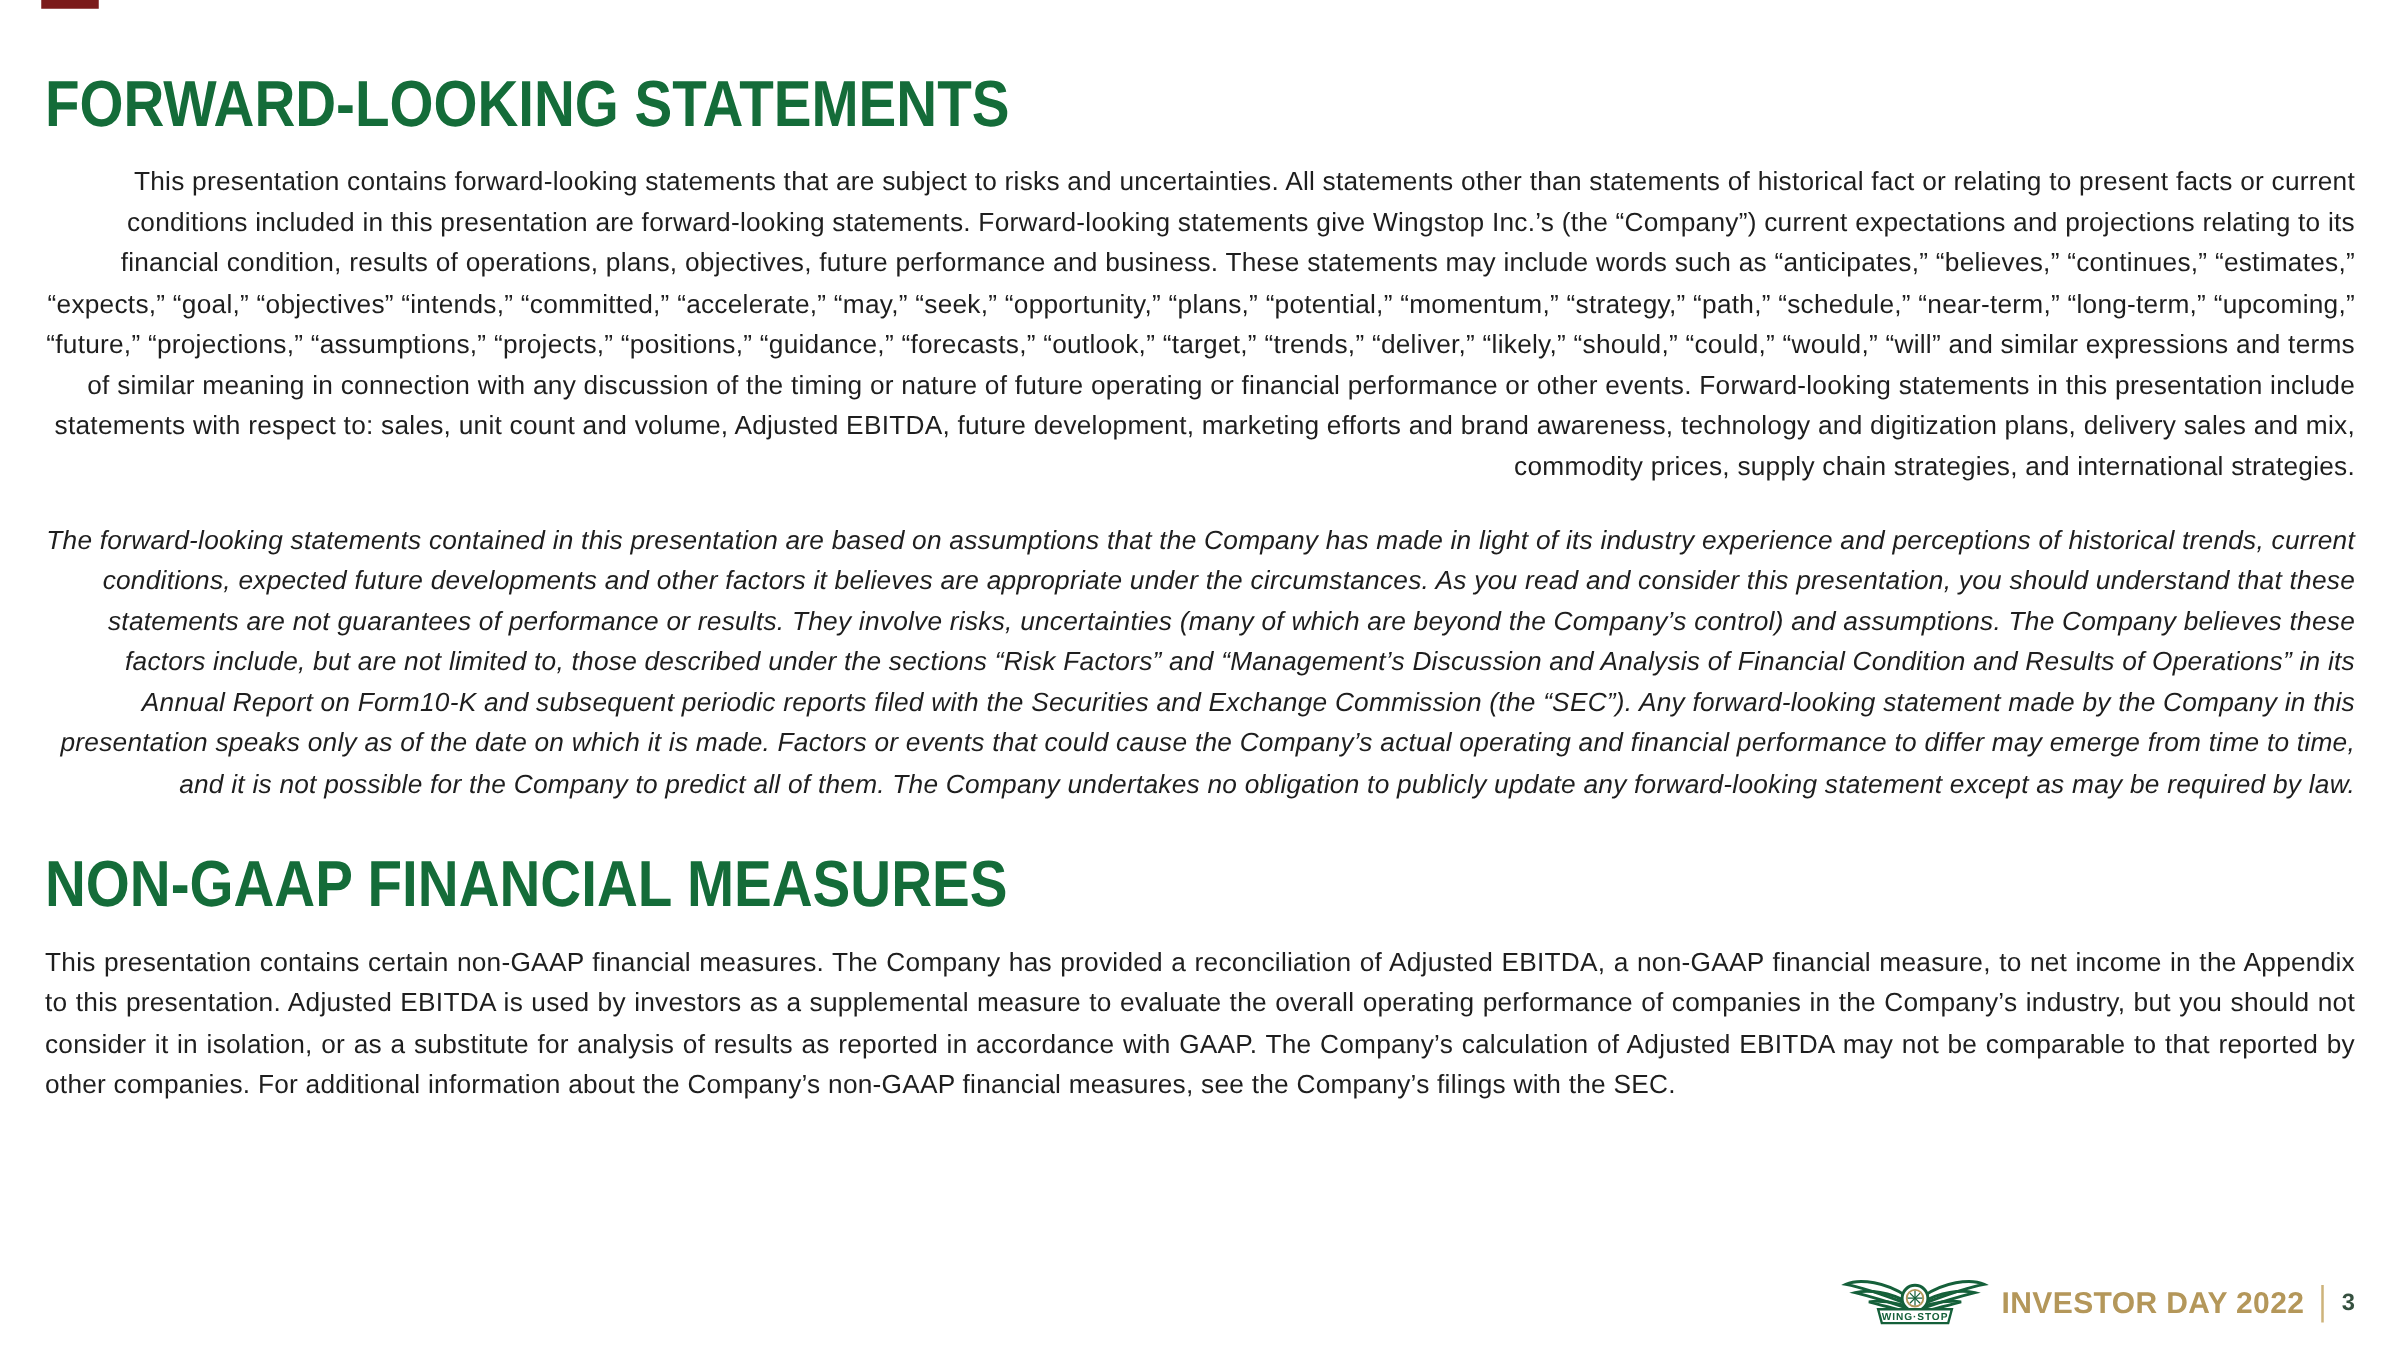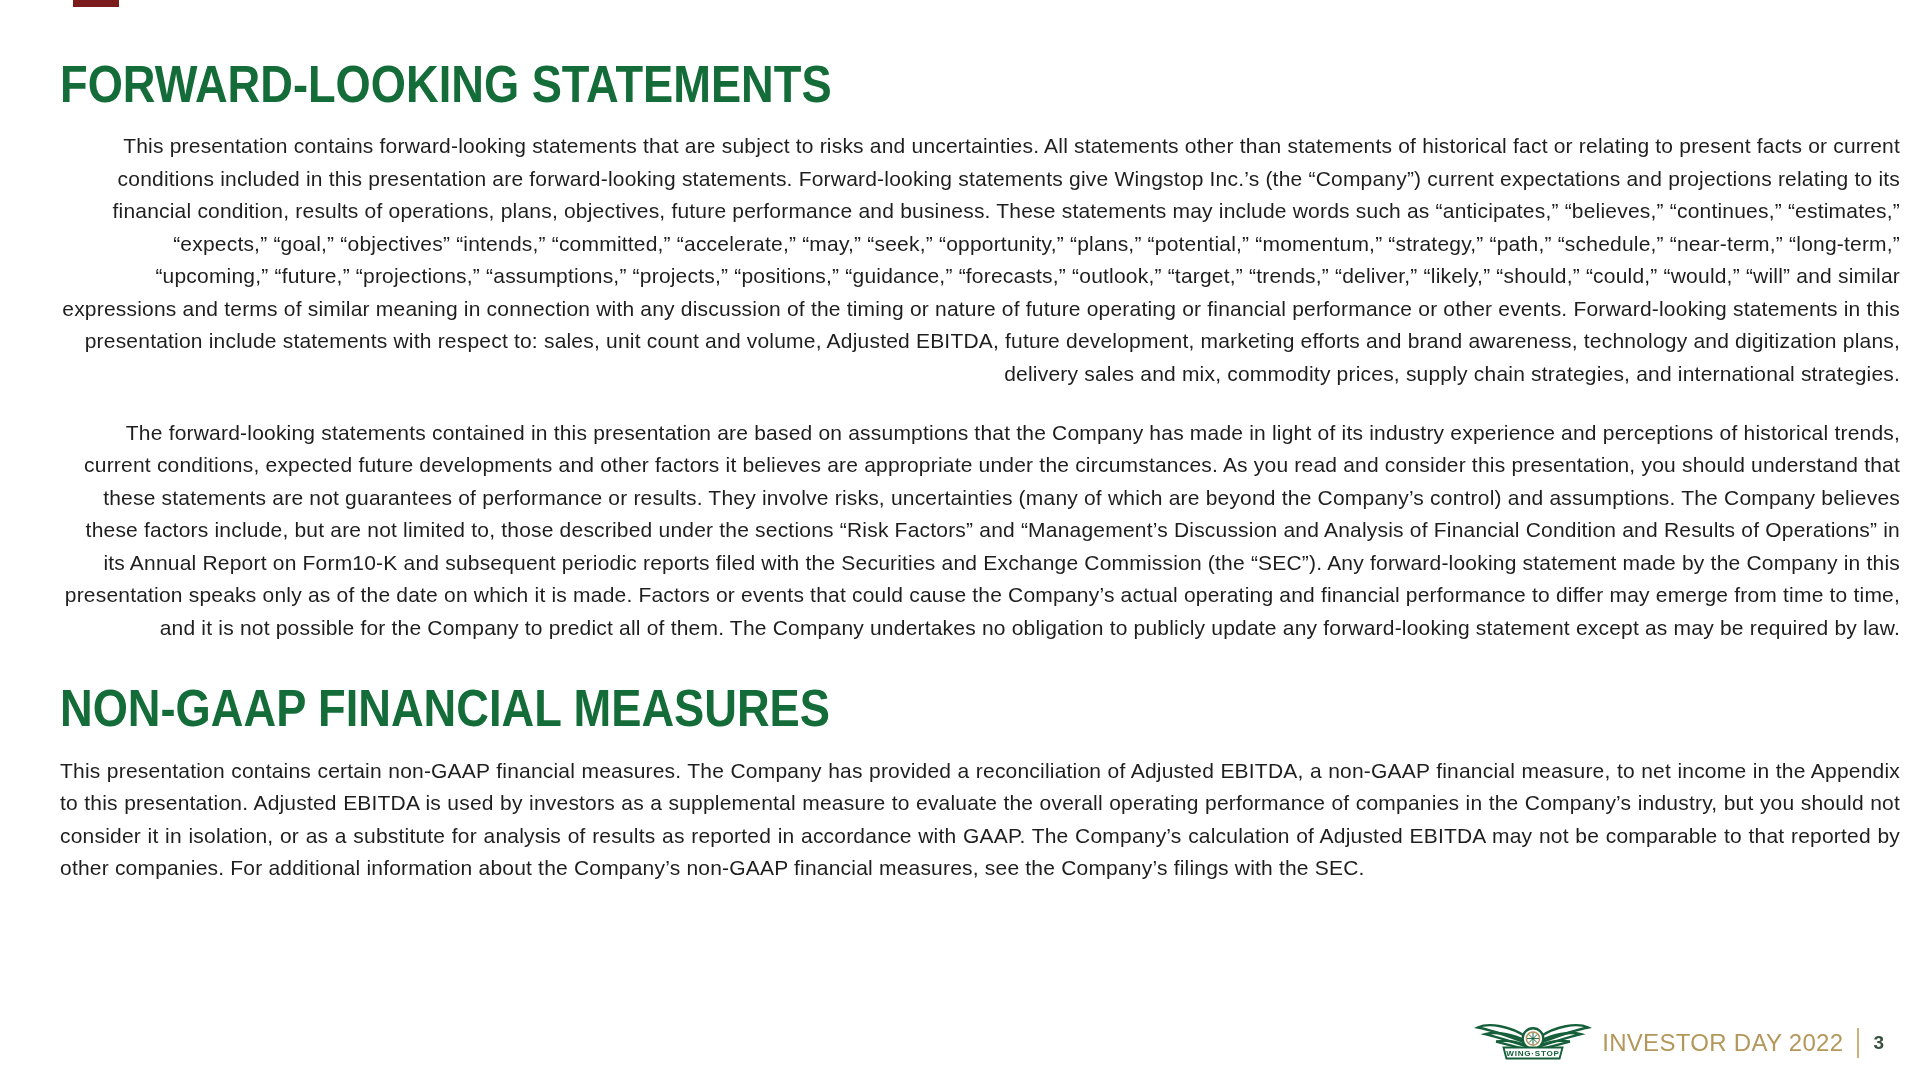--- a/index.html
+++ b/index.html
@@ -3,21 +3,21 @@
 <meta charset="utf-8">
 <style>
   * { margin: 0; padding: 0; box-sizing: border-box; }
   html, body { width: 1920px; height: 1080px; overflow: hidden; }
   body {
     background: #ffffff;
     font-family: "Liberation Sans", sans-serif;
     position: relative;
     color: var(--body-text, #1e1e1e);
   }
-  .slide { position: absolute; inset: 0; padding: 0 20px; background: #ffffff; margin-left: 40px; }
+  .slide { position: absolute; inset: 0; padding: 0 36px; background: #ffffff; }
 
   .top-mark {
     position: absolute; left: 33px; top: 0; width: 46px; height: 7px;
     background: var(--accent-red, #7b1b1b);
   }
 
   h1.section-title {
     color: var(--heading-green, #146c39);
     font-size: 52px;
     font-weight: 800;
@@ -31,32 +31,32 @@
   .title-2 { margin-top: 36px; }
 
   p.body-par {
     color: var(--body-text, #1e1e1e);
     font-size: 21px;
     line-height: 1.55;
     letter-spacing: 0.2px;
     margin-top: 17px;
     text-align: right;
   }
-  p.par-2 { margin-top: 26px; }
+  p.par-2 { margin-top: 26px; font-style: italic; }
   p.justified { text-align: justify; }
 
   .footer {
     position: absolute; right: 36px; bottom: 10px;
     display: flex; align-items: center;
   }
   .logo { margin-right: 10px; flex: 0 0 auto; }
   .event-label {
     color: var(--footer-gold, #b4975a);
     font-size: 24px;
-    font-weight: normal;
+    font-weight: bold;
     letter-spacing: 0.3px;
     white-space: nowrap;
   }
   .footer-divider {
     width: 2px; height: 30px;
     background: #cdb37a;
     margin: 0 14px 0 14px;
   }
   .page-number {
     color: var(--page-number-color, #35503f);

